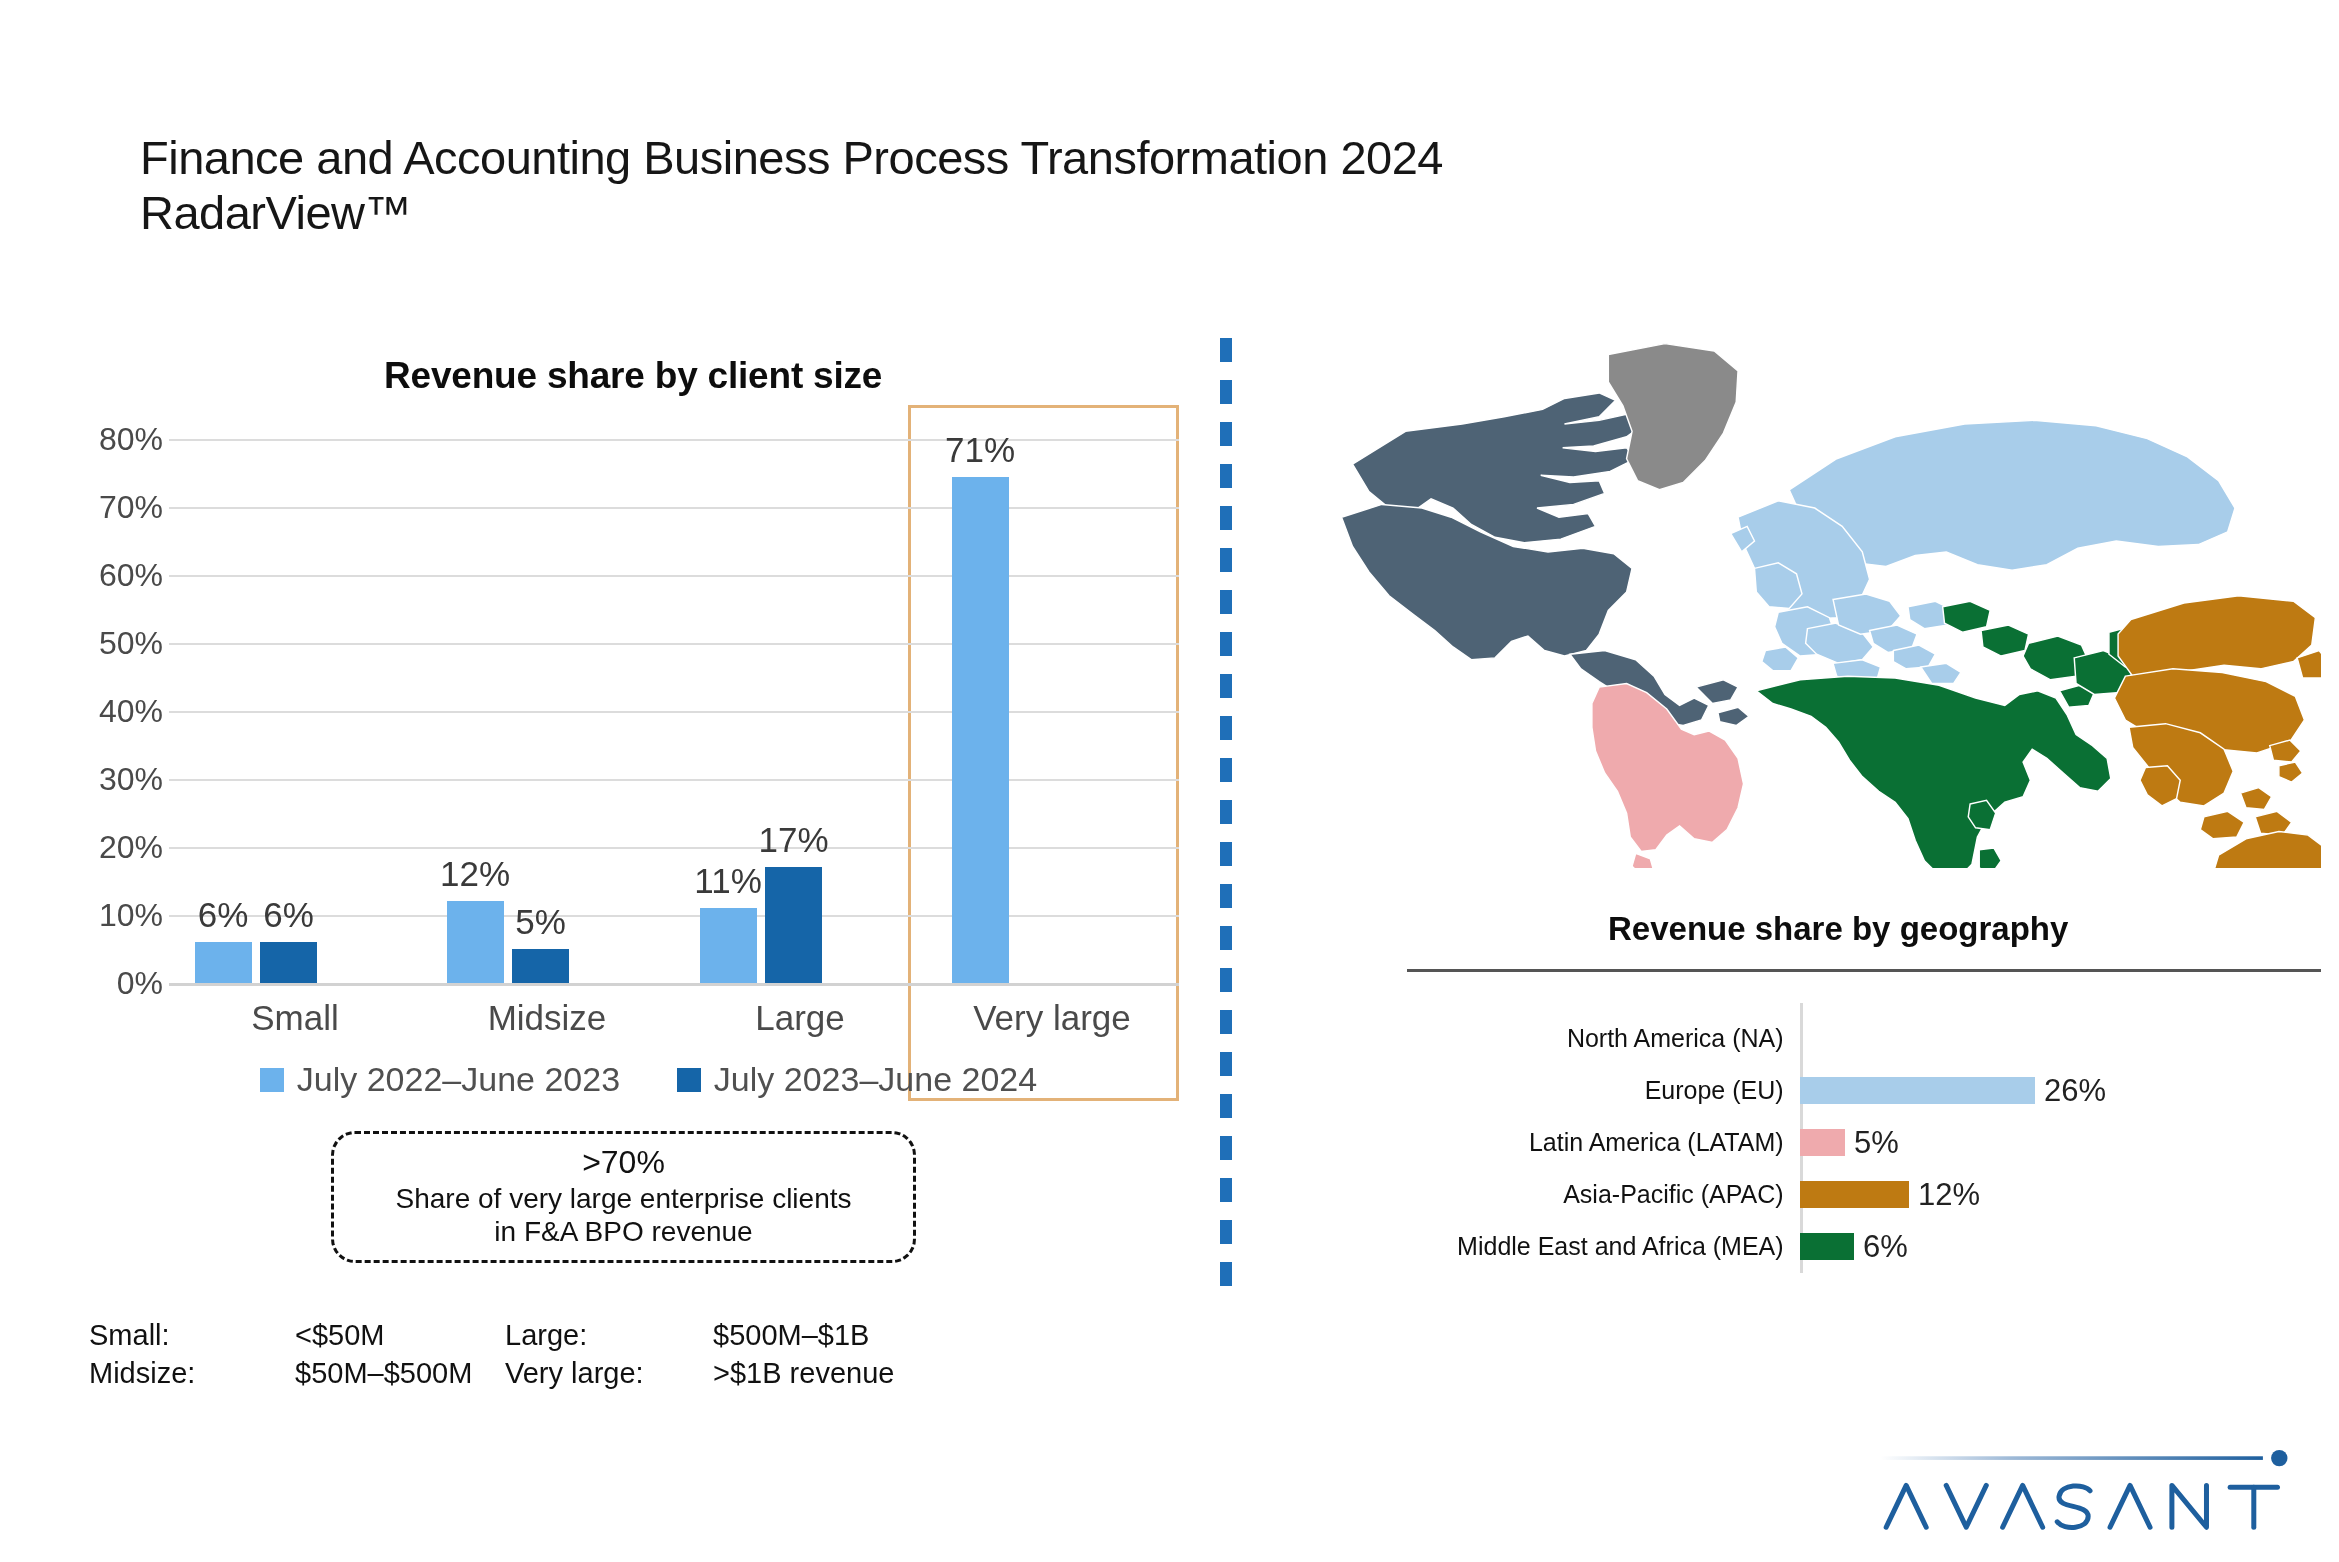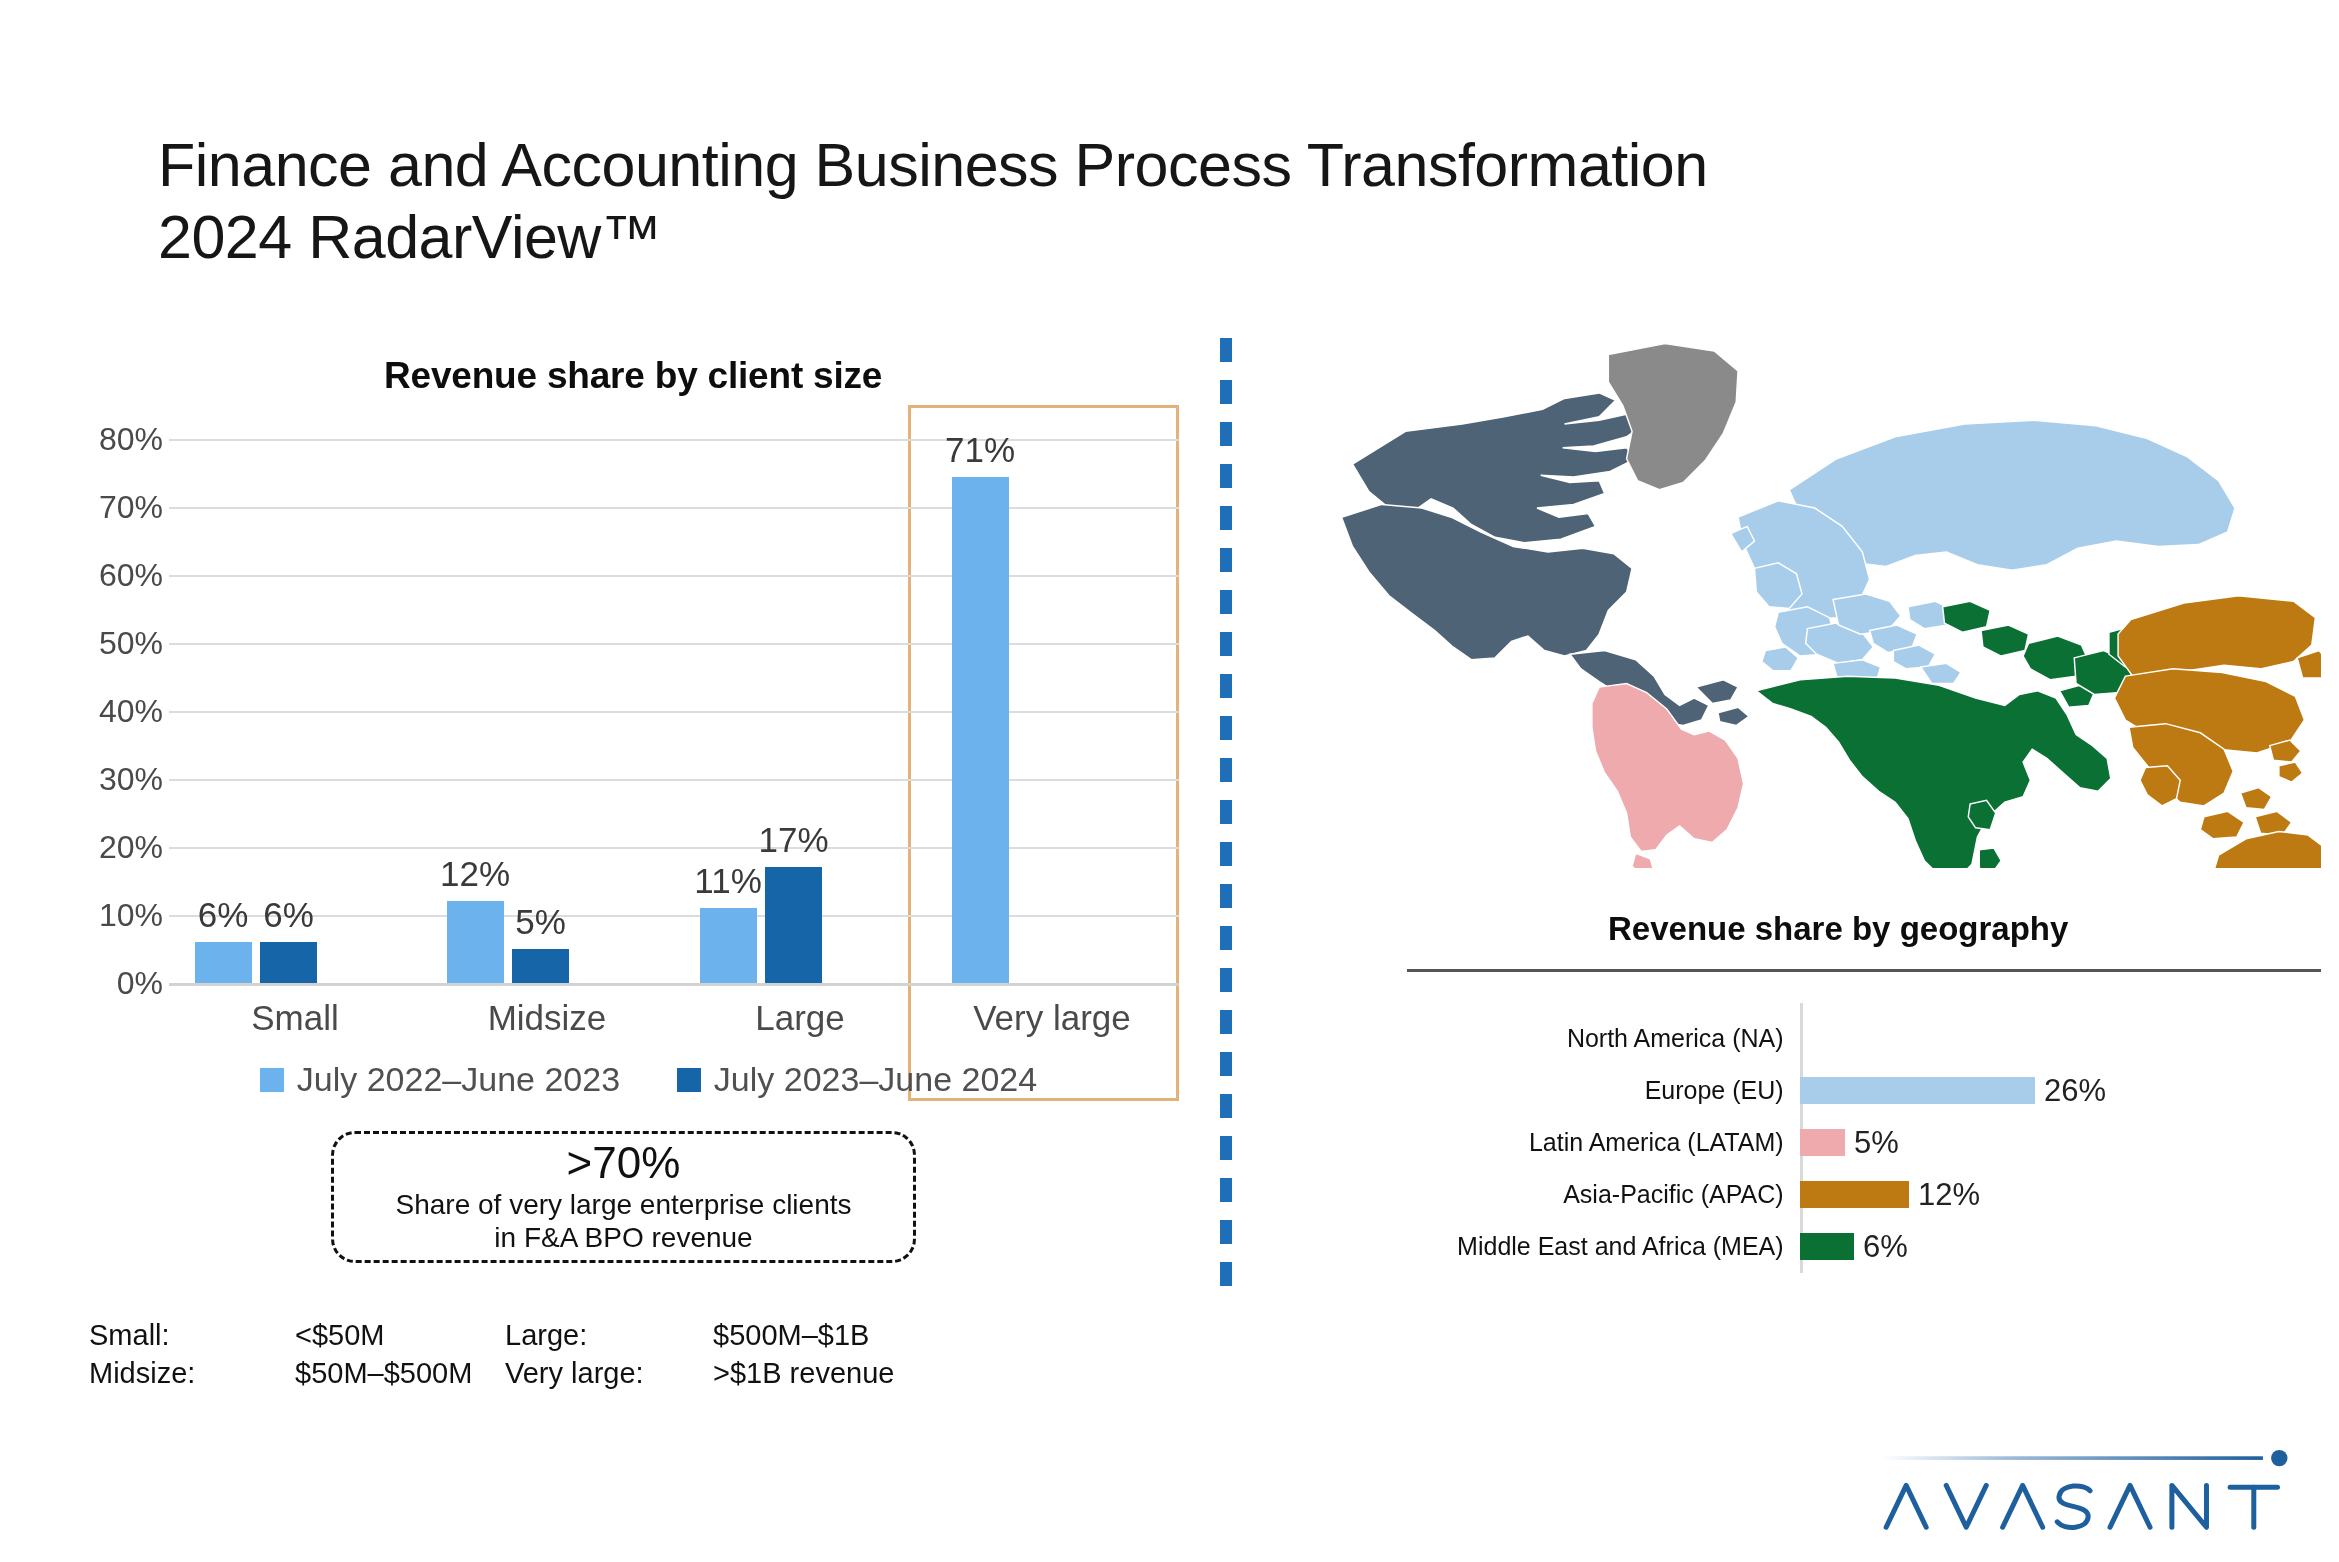--- a/index.html
+++ b/index.html
@@ -6,22 +6,22 @@
   html, body {
     width: 2339px; height: 1562px;
     background: #ffffff;
     font-family: "Liberation Sans", sans-serif;
     overflow: hidden;
   }
   .slide { position: relative; width: 2339px; height: 1562px; background: #fff; }
 
   
   .title {
-    position: absolute; left: 158px; top: 130px; width: 1553px;
-    font-size: 61px; line-height: 1.18; font-weight: 400; color: #161616;
+    position: absolute; left: 140px; top: 130px; width: 1553px;
+    font-size: 47px; line-height: 1.18; font-weight: 400; color: #161616;
     letter-spacing: -0.5px;
   }
 
   
   .chart-title {
     position: absolute; left: 384px; top: 355px;
     font-size: 37px; font-weight: 700; color: #0d0d0d;
     letter-spacing: -0.2px;
   }
   .plot {
@@ -68,21 +68,21 @@
   .legend-swatch { width: 24px; height: 24px; }
   .legend-label { font-size: 34px; color: #505050; white-space: nowrap; }
 
   
   .callout {
     position: absolute; left: 331px; top: 1131px; width: 585px; height: 132px;
     border: 3.7px dashed #111; border-radius: 24px;
     display: flex; flex-direction: column; align-items: center; justify-content: center;
     padding: 5.5px 9.1px;
   }
-  .callout-big { font-size: 44px; color: #111; line-height: 1.05; margin-bottom: 1.8px; }
+  .callout-big { font-size: 32px; color: #111; line-height: 1.05; margin-bottom: 1.8px; }
   .callout-sub { font-size: 28px; color: #111; line-height: 1.18; text-align: center; }
 
   
   .footnote {
     position: absolute; left: 89px; top: 1316px;
     font-size: 29px; color: #111; line-height: 1.32;
   }
   .footnote table { border-collapse: collapse; }
   .footnote td { padding: 0 0 0 0; vertical-align: top; white-space: nowrap; }
   .fn-k1 { width: 206px; }

